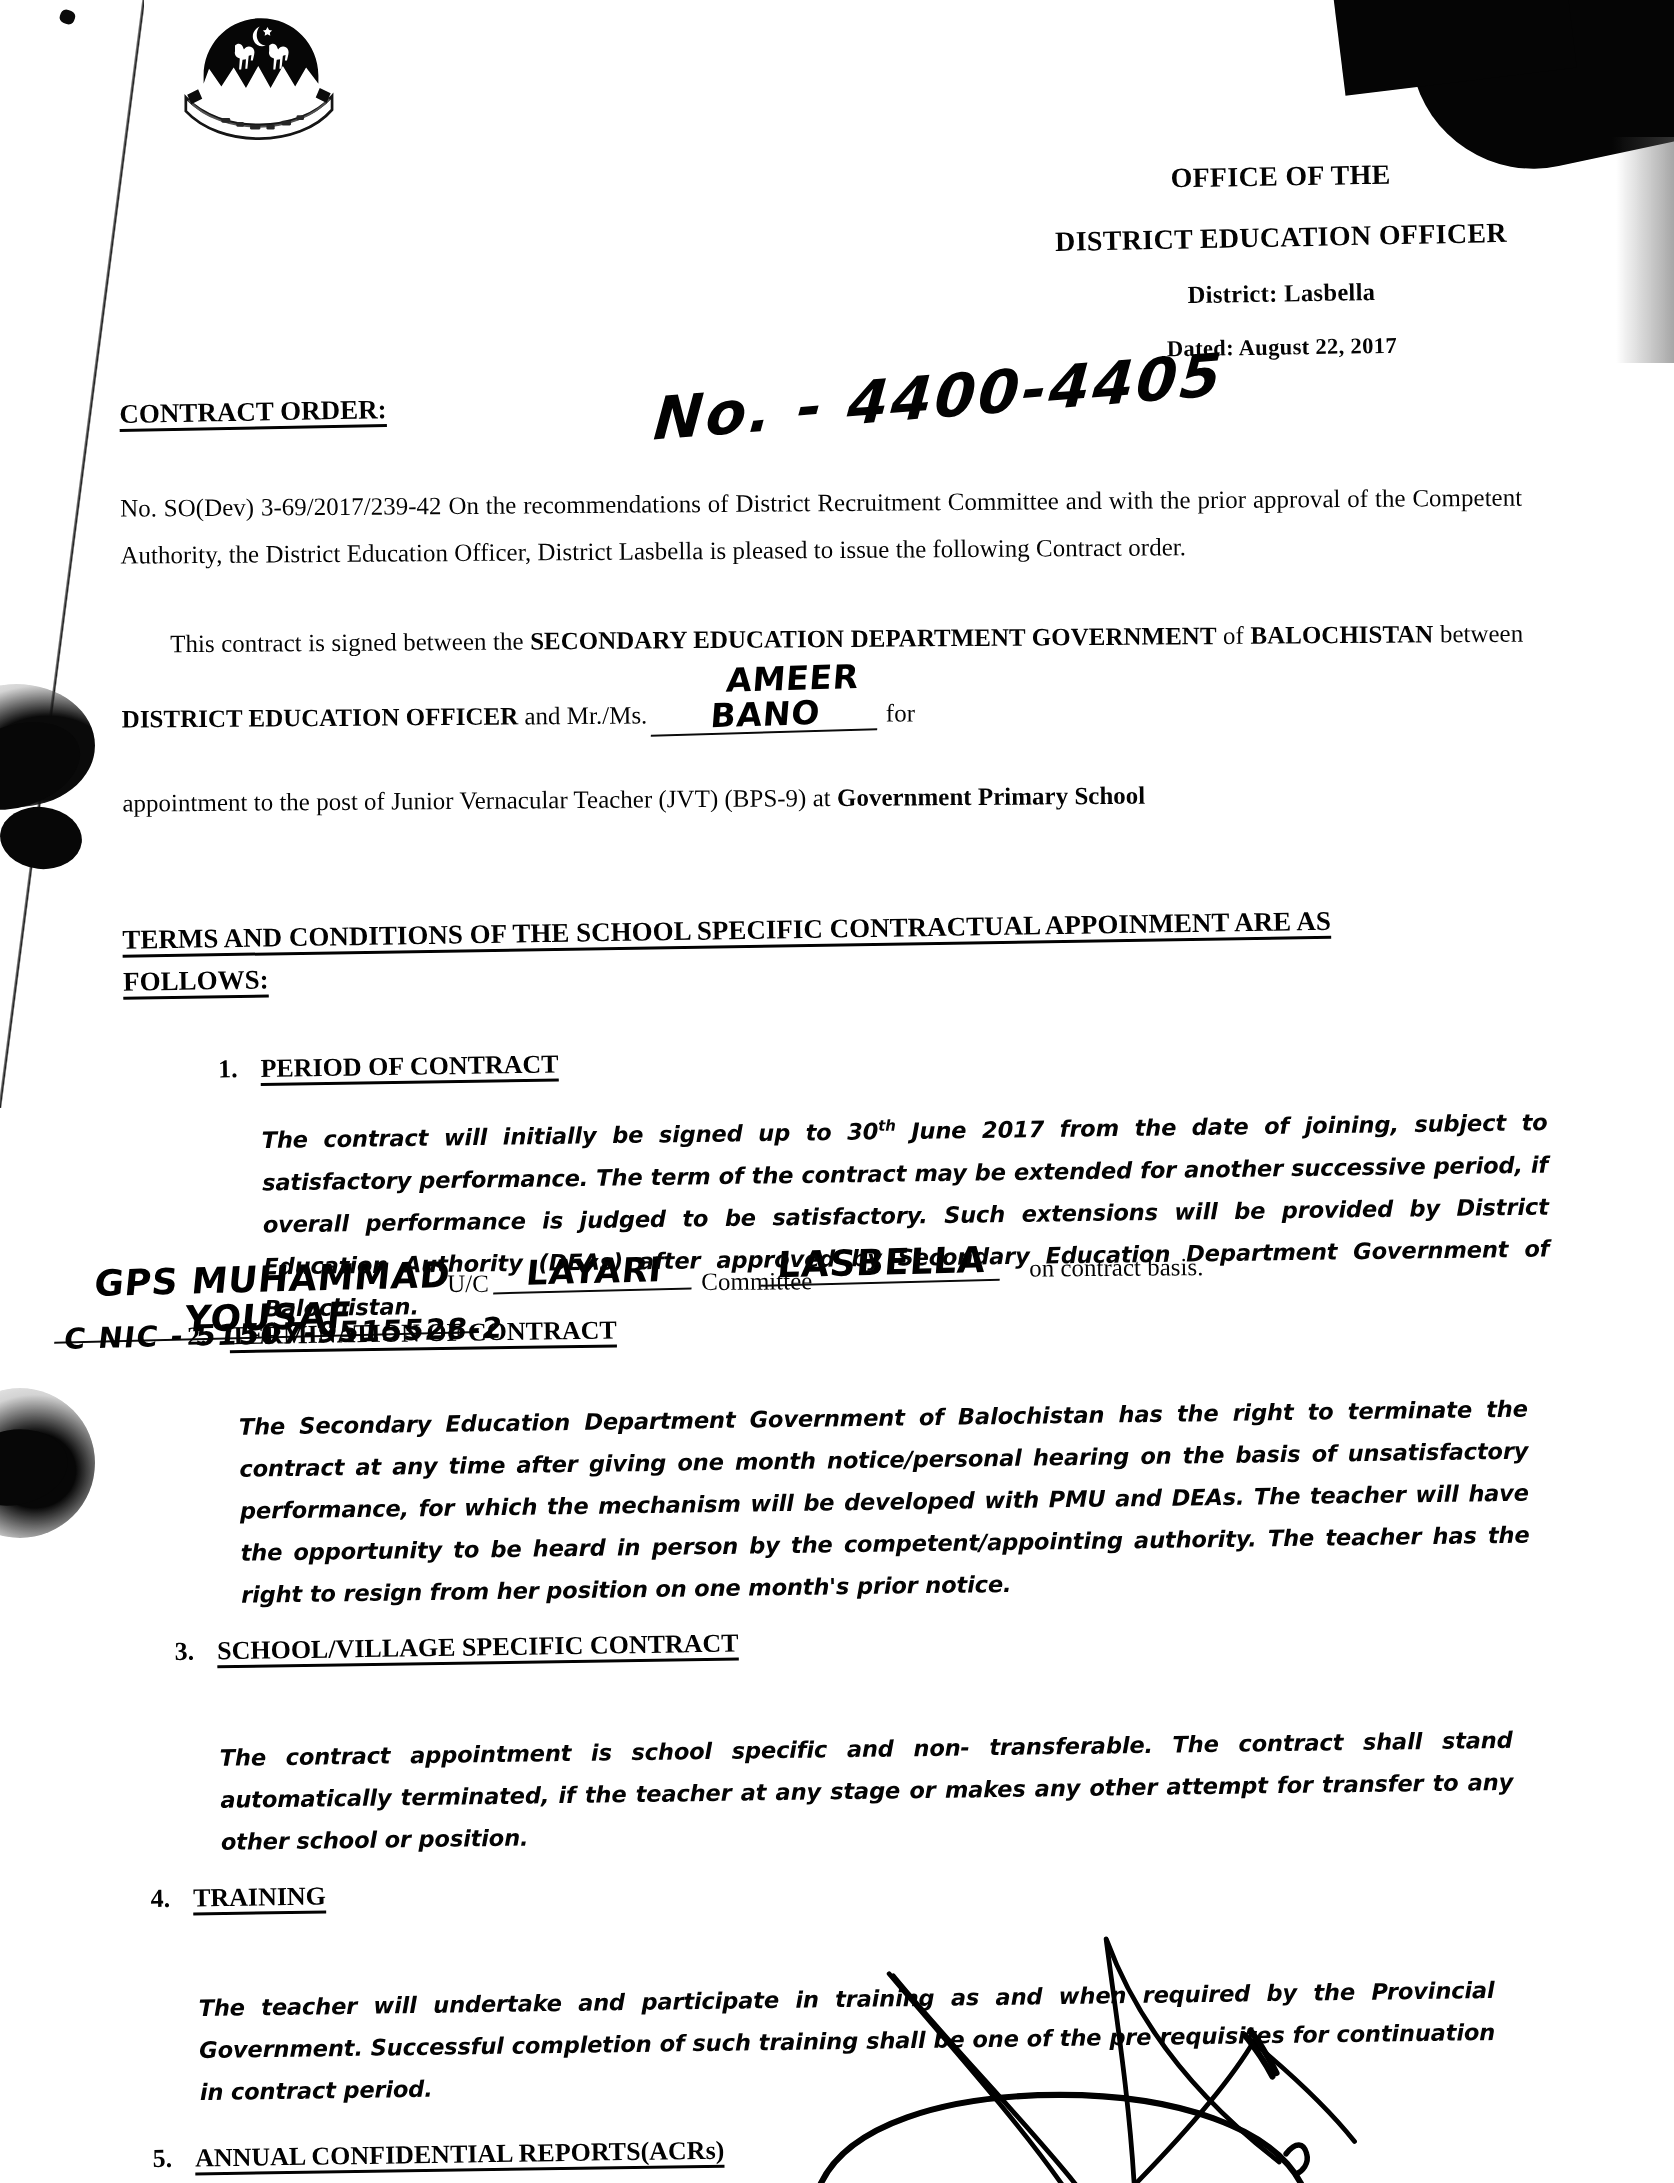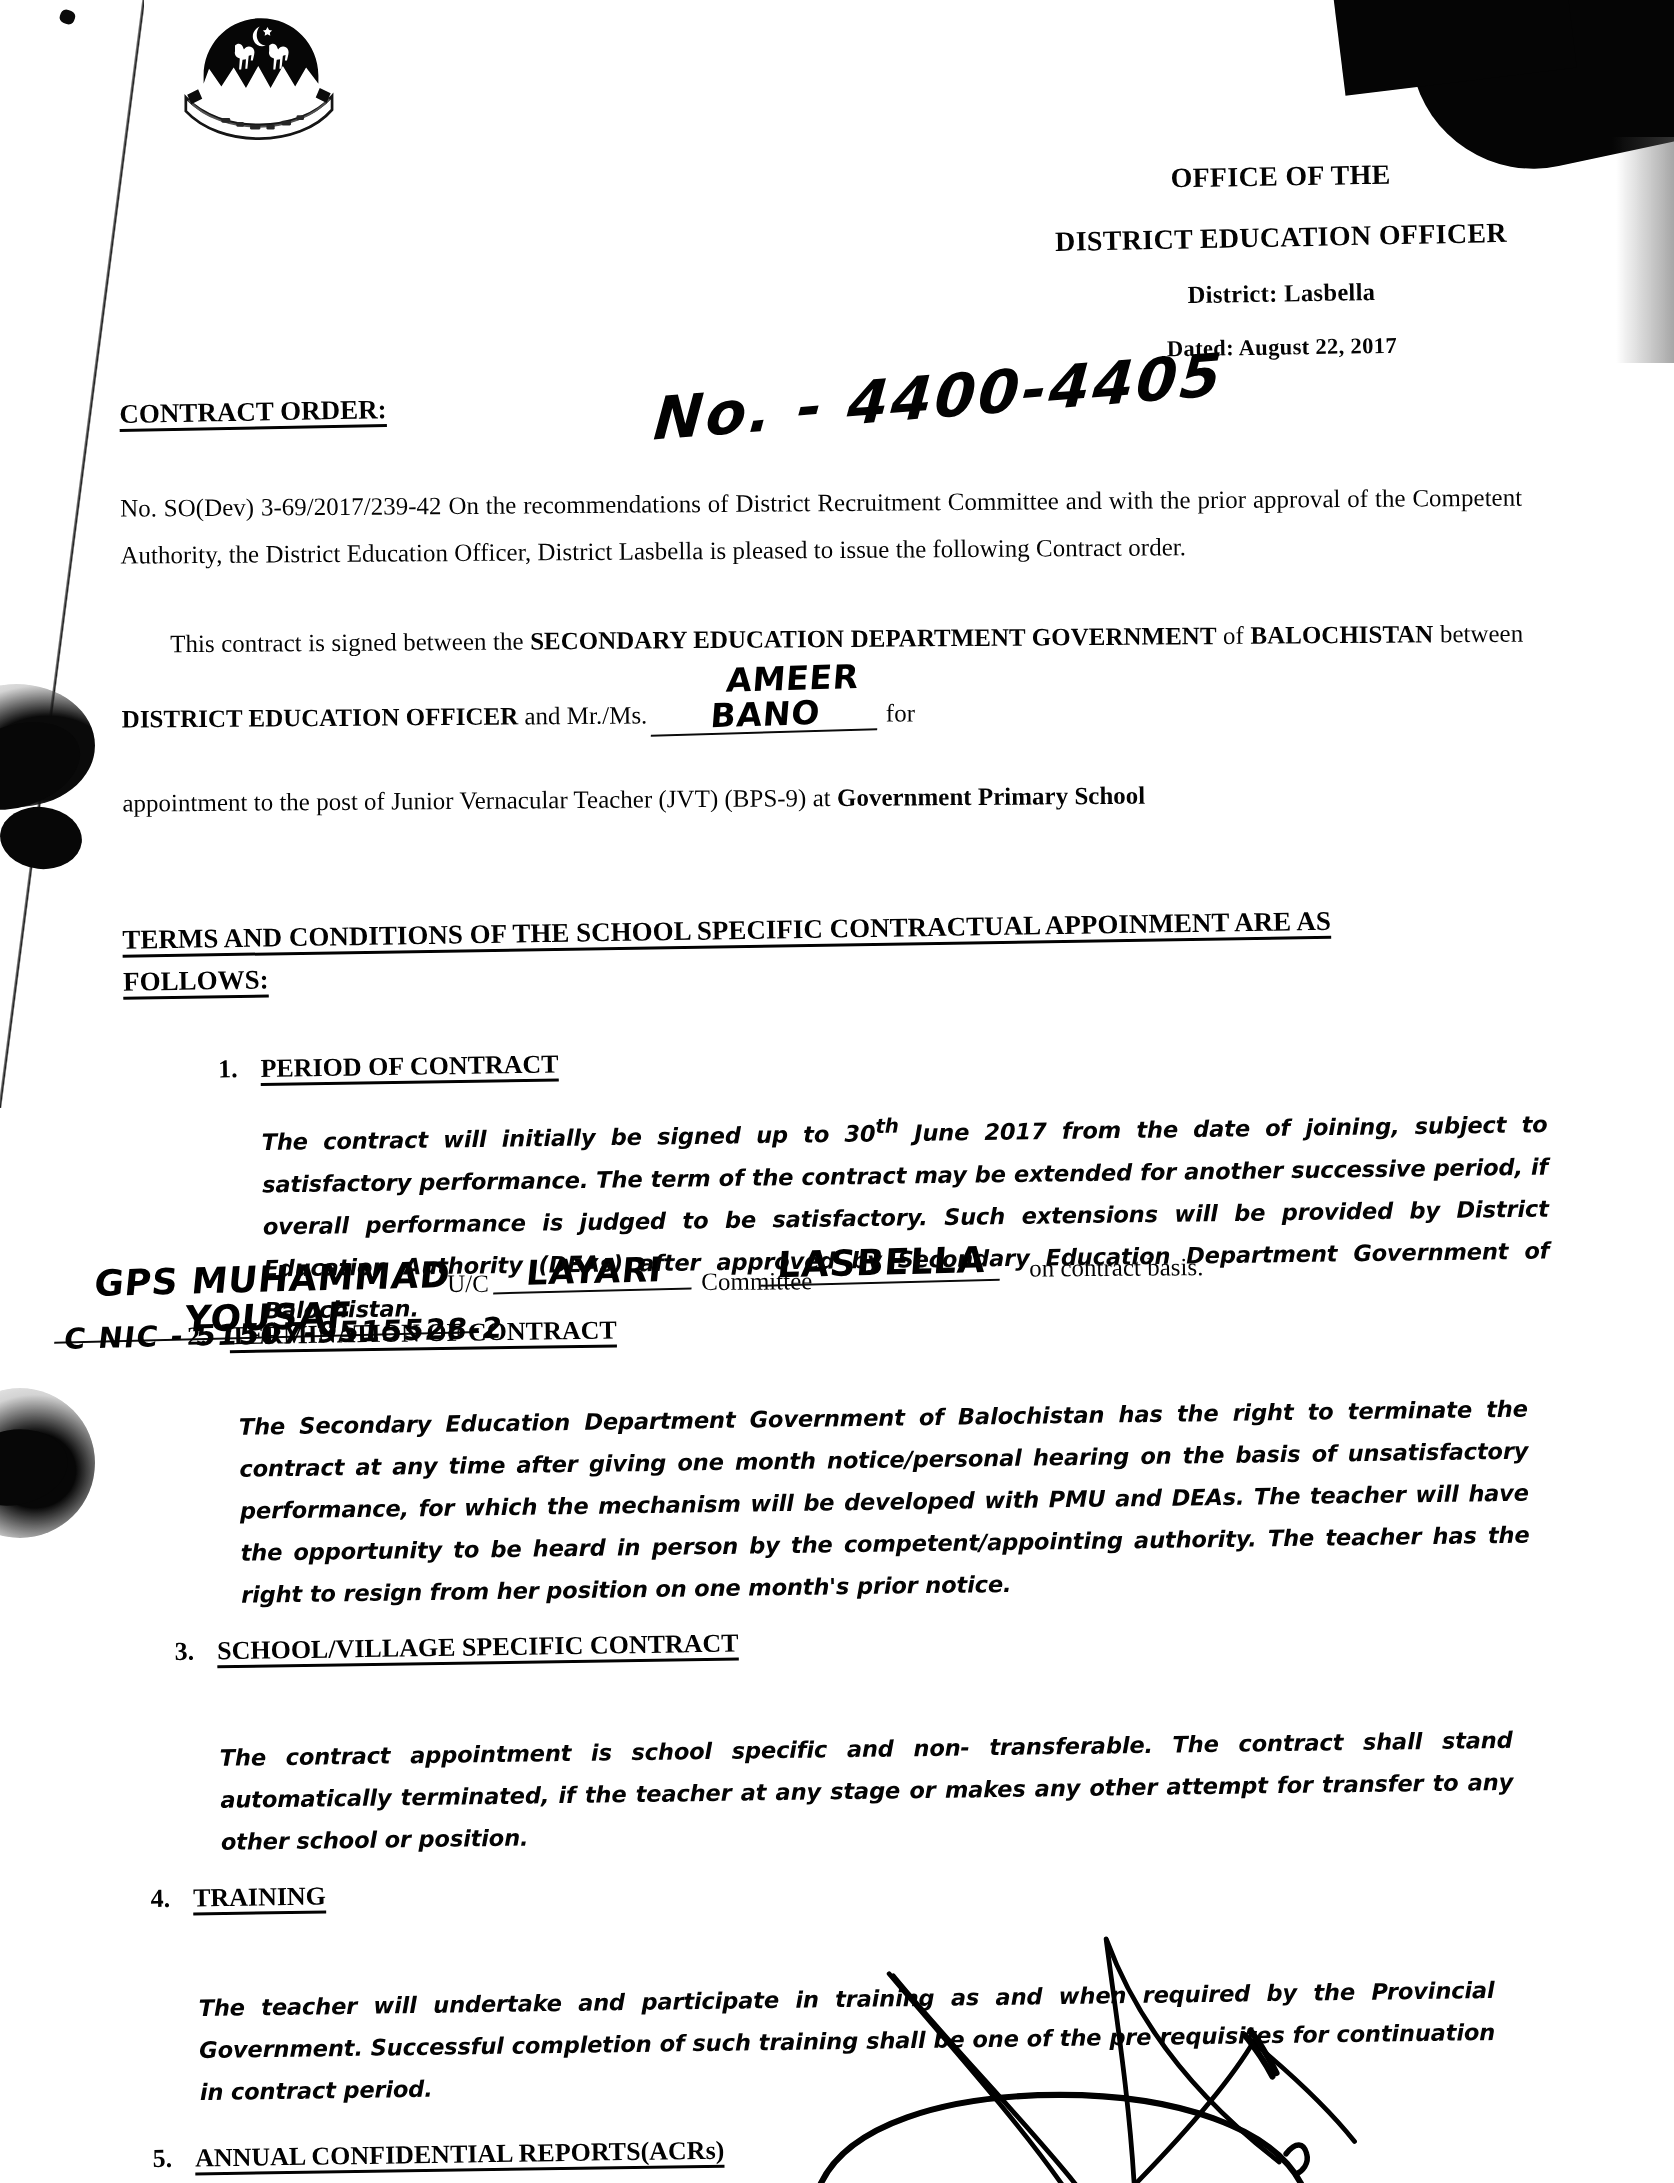--- a/index.html
+++ b/index.html
@@ -202,21 +202,21 @@
     font-family: "DejaVu Sans", sans-serif;
     font-size: 22.6px;
     line-height: 42px;
     font-weight: 600;
     font-style: italic;
     text-align: justify;
     color: #0a0a0a;
     letter-spacing: -0.2px;
     transform: rotate(-.35deg);
   }
-  .clause-body sup { font-size: 20px; }
+  .clause-body sup { font-size: 15px; }
 
   #clause-1 { left: 205px; top: 1045px; }
   #clause-2 { left: 172px; top: 1312px; }
   #clause-3 { left: 157px; top: 1627px; }
   #clause-4 { left: 131px; top: 1874px; }
   #clause-5 { left: 131px; top: 2134px; }
   #clause-1 .clause-body { margin-left: 55px; width: 1286px; }
   #clause-2 .clause-body { margin-top: 55px; margin-left: 63px; width: 1289px; }
   #clause-3 .clause-body { margin-top: 71px; margin-left: 56px; width: 1293px; }
   #clause-4 .clause-body { margin-top: 74px; margin-left: 59px; width: 1296px; }

